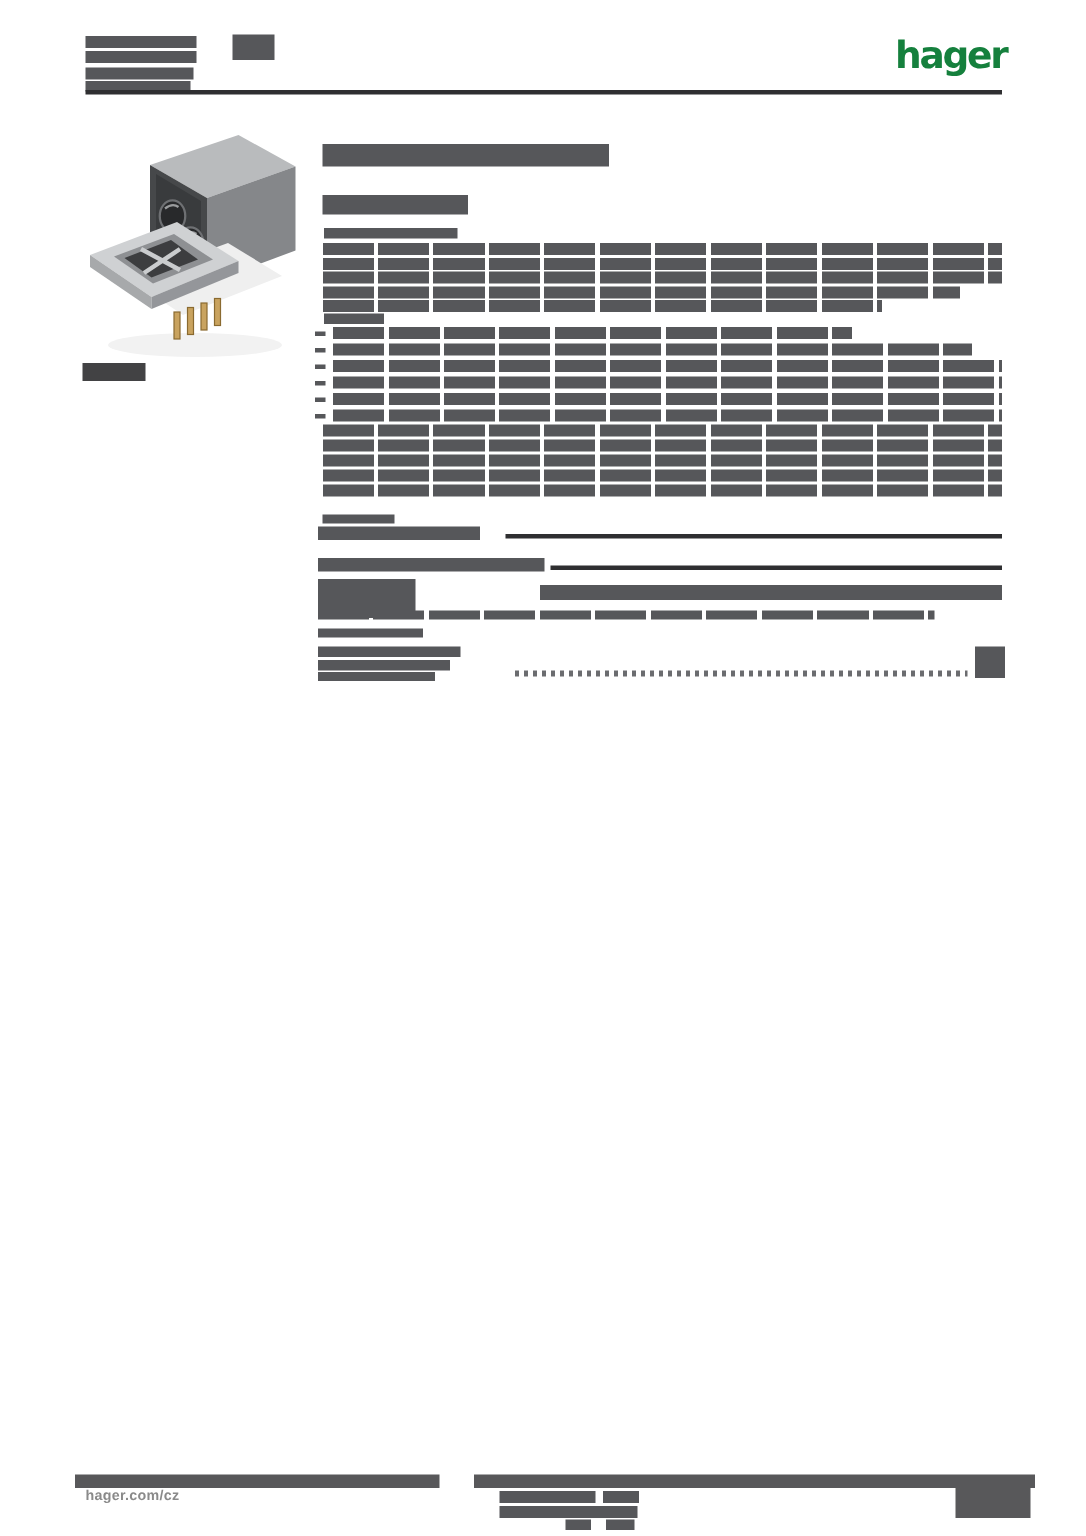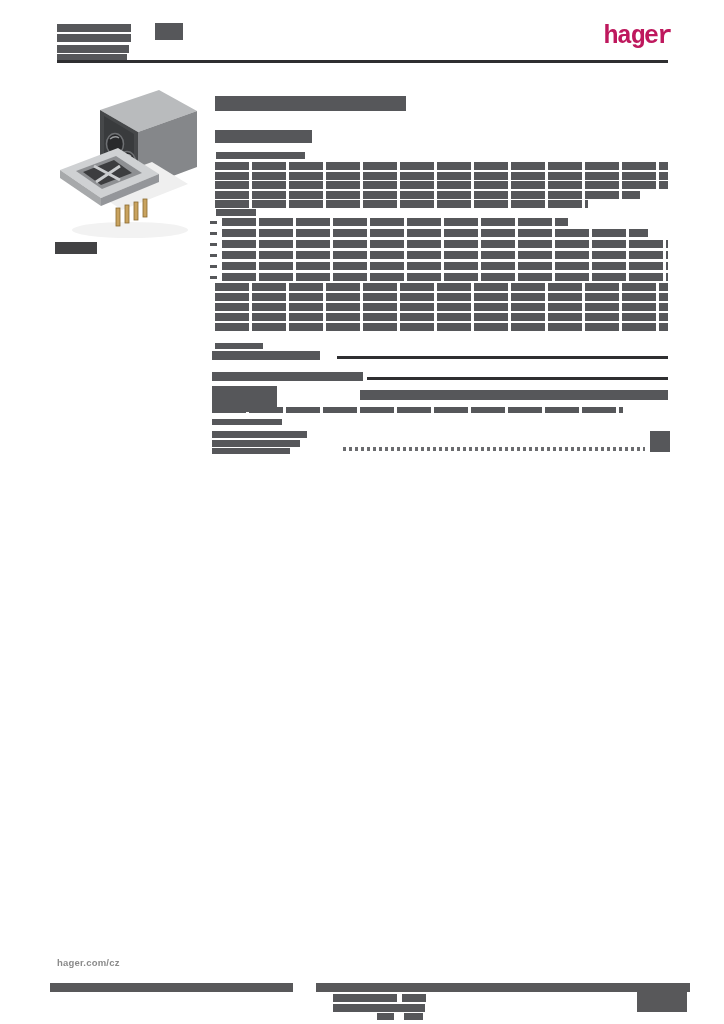--- a/index.html
+++ b/index.html
@@ -23,34 +23,34 @@
   .logo{
     position:absolute; left:583px; top:24px; width:88px; height:28px;
     color:#29A9E1; font-family:"DejaVu Sans", sans-serif;
     font-weight:bold; font-size:25px; line-height:26px; letter-spacing:-1.5px;
     text-align:right; user-select:none;
   }
   
   .product-img{position:absolute; left:56px; top:84px; width:148px; height:158px;}
   
   .footer-linkbox{
-    position:absolute; left:53px; top:951px; width:115px; height:22px;
-    background:#ffffff; display:flex; align-items:center; padding-left:4px;
+    position:absolute; left:53px; top:992px; width:115px; height:22px;
+    background:#ffffff; display:flex; align-items:flex-start; padding-left:4px;
     box-sizing:border-box;
   }
   .footer-linkbox span{
     color:#8a8a8a; font-size:9.5px; font-weight:bold; letter-spacing:0.2px;
   }
 </style>
 </head>
 <body>
 
 <div class="page">
 
-  <div class="logo" style="color: #be185d; font-family: Liberation Mono, monospace;">hager</div>
+  <div class="logo" style="color: #15803d;">hager</div>
 
   <div class="product-img">
     <svg width="148" height="158" viewBox="0 0 148 158" xmlns="http://www.w3.org/2000/svg">
       <ellipse cx="74" cy="146" rx="58" ry="8" fill="#f2f2f2"></ellipse>
 
       <polygon points="44,26 103,6 141,27 82,48" fill="#b9bbbd"></polygon>
       <polygon points="82,48 141,27 141,83 82,105" fill="#85878a"></polygon>
       <polygon points="44,26 82,48 82,105 44,82" fill="#46484a"></polygon>
       <polygon points="48,32 78,50 78,99 48,78" fill="#393b3d"></polygon>
       <ellipse cx="59" cy="60" rx="8.5" ry="10.5" fill="#28292b" stroke="#6e7073" stroke-width="1.5"></ellipse>

